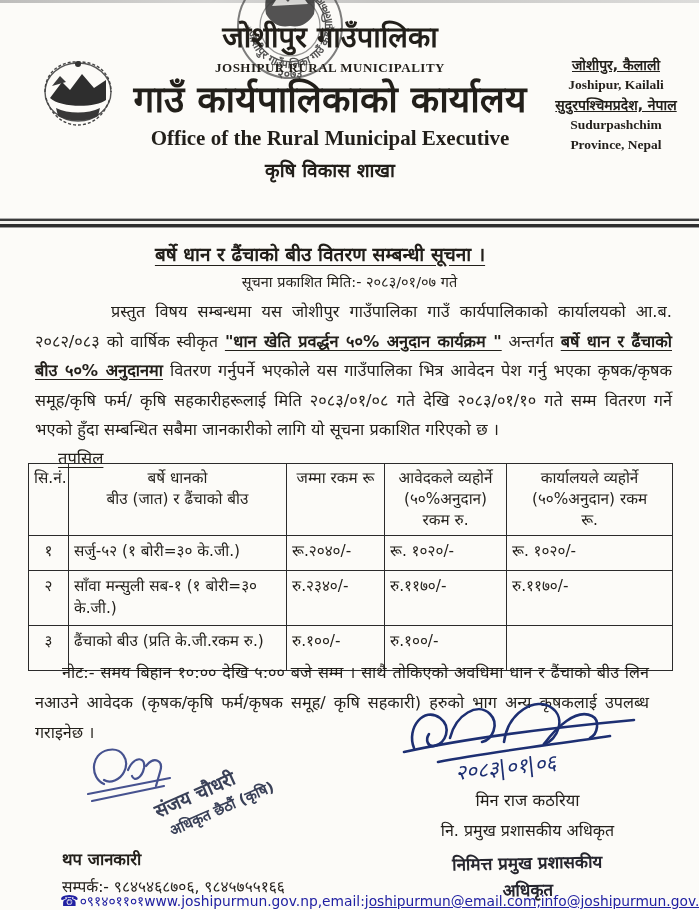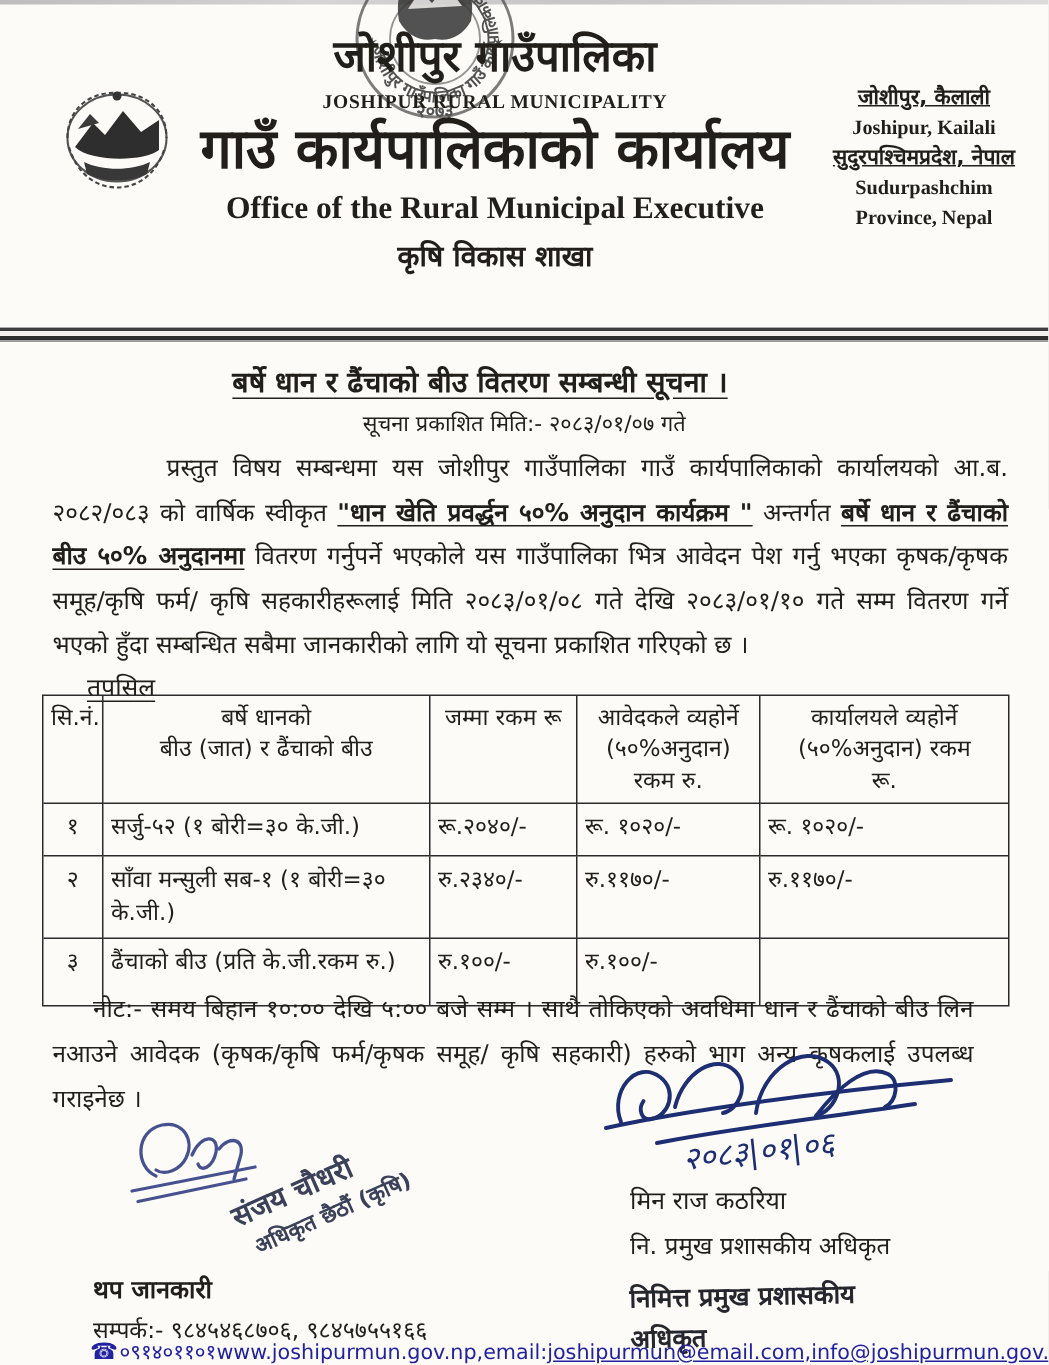--- a/index.html
+++ b/index.html
@@ -53,21 +53,21 @@
   .note{position:absolute;top:658px;left:35px;width:614px;font-size:16.2px;line-height:30px;
     text-align:justify;text-indent:27px;}
 
   
   .sig-right-svg{position:absolute;left:398px;top:690px;}
   .sig-left-svg{position:absolute;left:84px;top:740px;}
   .stamp-left{position:absolute;left:150px;top:800px;transform:rotate(-24deg);transform-origin:left top;
     color:#3a4158;white-space:nowrap;}
   .stamp-left .l1{font-size:19px;font-weight:bold;}
   .stamp-left .l2{font-size:14.5px;font-weight:bold;padding-left:6px;}
-  .right-block{position:absolute;left:420px;top:788px;width:255px;}
+  .right-block{position:absolute;left:400px;top:788px;width:255px;text-align:center;}
   .right-block .nm{font-size:16.5px;}
   .right-block .ti{font-size:16px;margin-top:8px;}
   .right-stamp{margin-top:10px;color:#26262e;transform:rotate(-1.2deg);}
   .right-stamp .s1{font-size:17px;font-weight:bold;}
   .right-stamp .s2{font-size:17px;font-weight:bold;margin-top:4px;}
   .more-info{position:absolute;left:62px;top:847px;font-size:16.5px;font-weight:bold;}
   .contact{position:absolute;left:62px;top:875px;font-size:15.5px;}
 
   
   .footer{position:absolute;left:60px;top:891px;font-size:13.8px;color:#2121a2;white-space:nowrap;}

